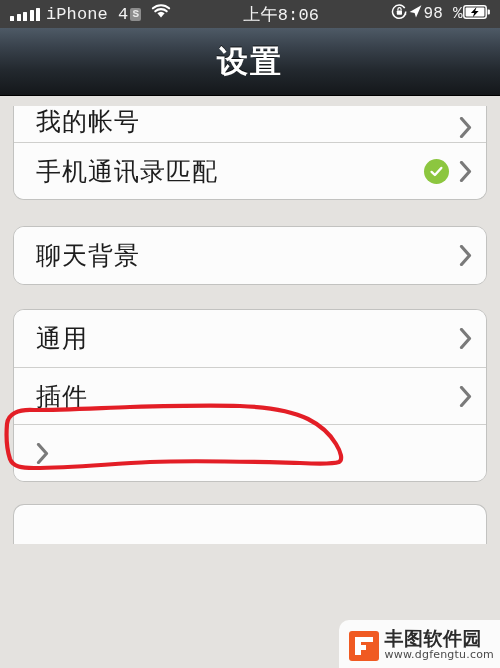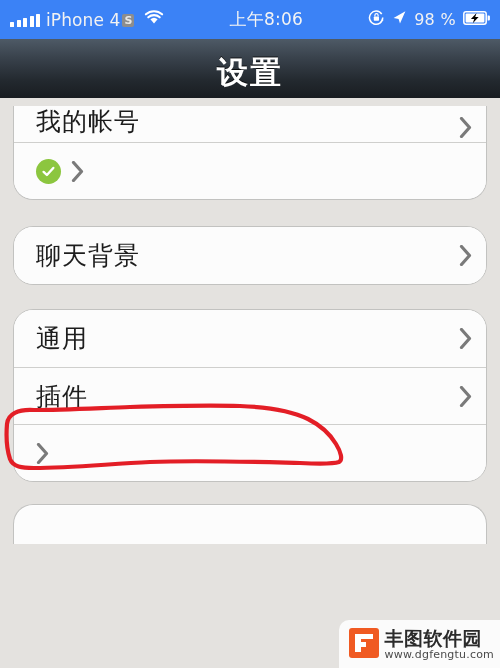--- a/index.html
+++ b/index.html
@@ -6,29 +6,30 @@
   html,body {
     width:500px; height:668px;
     background:#E4E2DF;
     font-family:"DejaVu Sans","Liberation Sans",sans-serif;
     overflow:hidden;
   }
   #app { position:relative; width:500px; height:668px; overflow:hidden; }
 
   
   .statusbar{
-    position:relative; height:39px; width:100%;
-    background:#3b82f6;
+    position:relative; height:28px; width:100%;
+    background:#404040;
     display:flex; align-items:center;
     padding:0 10px;
     color:#fff;
+    font-family:Liberation Mono, monospace;
   }
   .sb-left{ display:flex; align-items:center; gap:6px; flex:0 0 auto;}
   .sb-center{ flex:1 1 auto; display:flex; justify-content:center; align-items:flex-end; }
-  .sb-right{ display:flex; align-items:center; gap:7px; flex:0 0 auto;}
+  .sb-right{ display:flex; align-items:center; flex:0 0 auto;}
 
   .bars{ display:flex; align-items:flex-end; gap:2.5px; height:14px; }
   .bars i{ display:block; width:4px; background:#fff; border-radius:0.5px; }
   .bars i:nth-child(1){ height:5px; }
   .bars i:nth-child(2){ height:7px; }
   .bars i:nth-child(3){ height:9px; }
   .bars i:nth-child(4){ height:11px; }
   .bars i:nth-child(5){ height:13px; }
 
   .carrier{ font-size:17px; letter-spacing:0.1px; color:#f2f2f2; font-weight:400; }
@@ -57,21 +58,21 @@
   
   .content{
     position:absolute; top:98px; left:0; right:0; bottom:0;
     background:#E4E2DF;
     padding:8px 13px;
   }
 
   .group{
     background:#FCFCFC;
     border:1px solid #C2C2C0;
-    border-radius:20px;
+    border-radius:11px;
     box-shadow:0 1px 0 rgba(255,255,255,.7) inset;
     overflow:hidden;
   }
   .group.clip-top{
     border-top:none;
     border-top-left-radius:0; border-top-right-radius:0;
   }
   .group.clip-bottom{
     border-bottom:none;
     border-bottom-left-radius:0; border-bottom-right-radius:0;
@@ -108,21 +109,21 @@
 
   
   .annot{
     position:absolute; left:0; top:0; width:500px; height:668px;
     pointer-events:none; z-index:40;
   }
 
   
   .watermark{
     position:absolute; right:0; bottom:0; z-index:60;
-    display:flex; align-items:flex-start; gap:5px;
+    display:flex; align-items:flex-end; gap:5px;
     padding:8px 6px 7px 10px;
     background:rgba(255,255,255,0.86);
     border-top-left-radius:10px;
   }
   .wm-logo{ width:30px; height:30px; flex:0 0 auto; }
   .wm-txt{ display:flex; flex-direction:column; justify-content:center; }
   .wm-name{
     font-size:19px; font-weight:700; color:#2b2b2b;
     letter-spacing:0.5px; line-height:20px; white-space:nowrap;
   }
@@ -194,20 +195,21 @@
     <div class="group clip-top">
       <div class="row" style="height:36px;align-items:flex-end;padding-bottom:4px;">
         <span class="label">我的帐号</span>
         <span class="accessory">
           <svg class="chev" viewBox="0 0 13 21">
             <path d="M2.5 1.5 L10.5 10.5 L2.5 19.5" stroke="#7A7A7A" stroke-width="3.2" fill="none" stroke-linecap="round" stroke-linejoin="round"></path>
           </svg>
         </span>
       </div>
       <div class="row">
+        <span class="label">手机通讯录匹配</span>
         <span class="accessory">
           <span class="check">
             <svg width="17" height="17" viewBox="0 0 17 17">
               <path d="M3.6 8.9 L6.9 12.0 L13.3 5.0" stroke="#fff" stroke-width="2.4" fill="none" stroke-linecap="round" stroke-linejoin="round"></path>
             </svg>
           </span>
           <svg class="chev" viewBox="0 0 13 21">
             <path d="M2.5 1.5 L10.5 10.5 L2.5 19.5" stroke="#7A7A7A" stroke-width="3.2" fill="none" stroke-linecap="round" stroke-linejoin="round"></path>
           </svg>
         </span>

